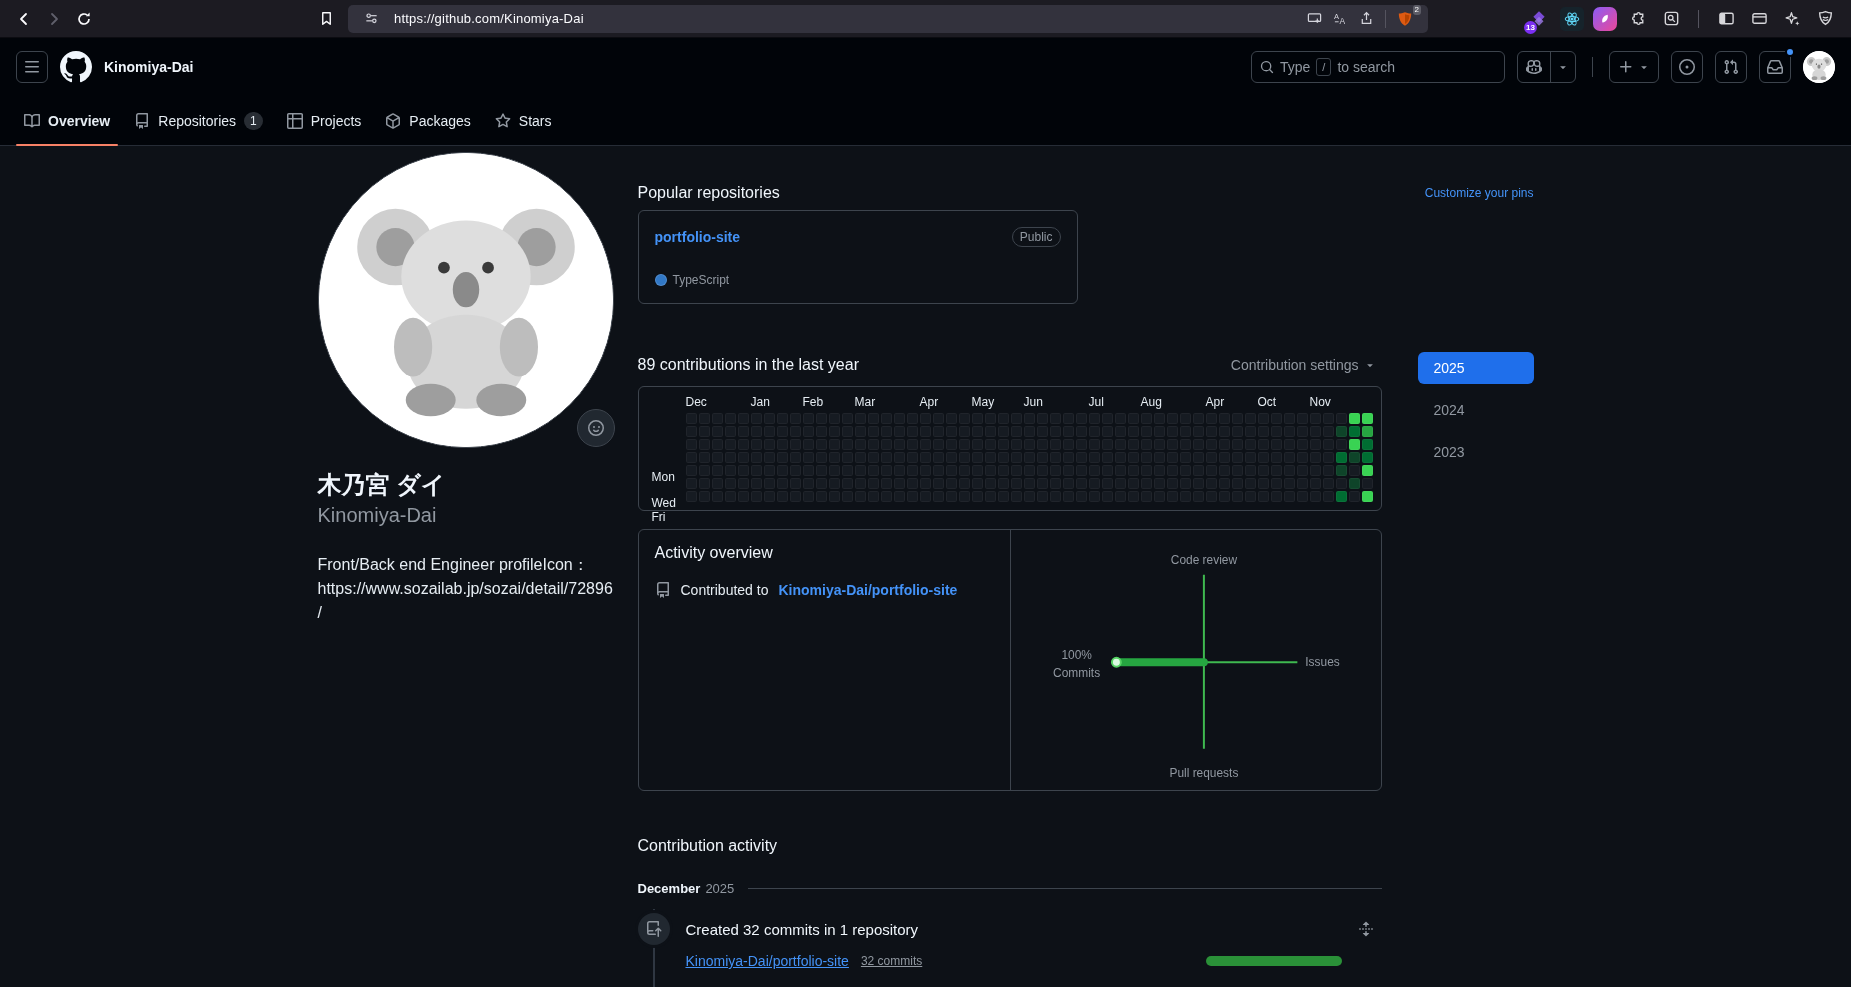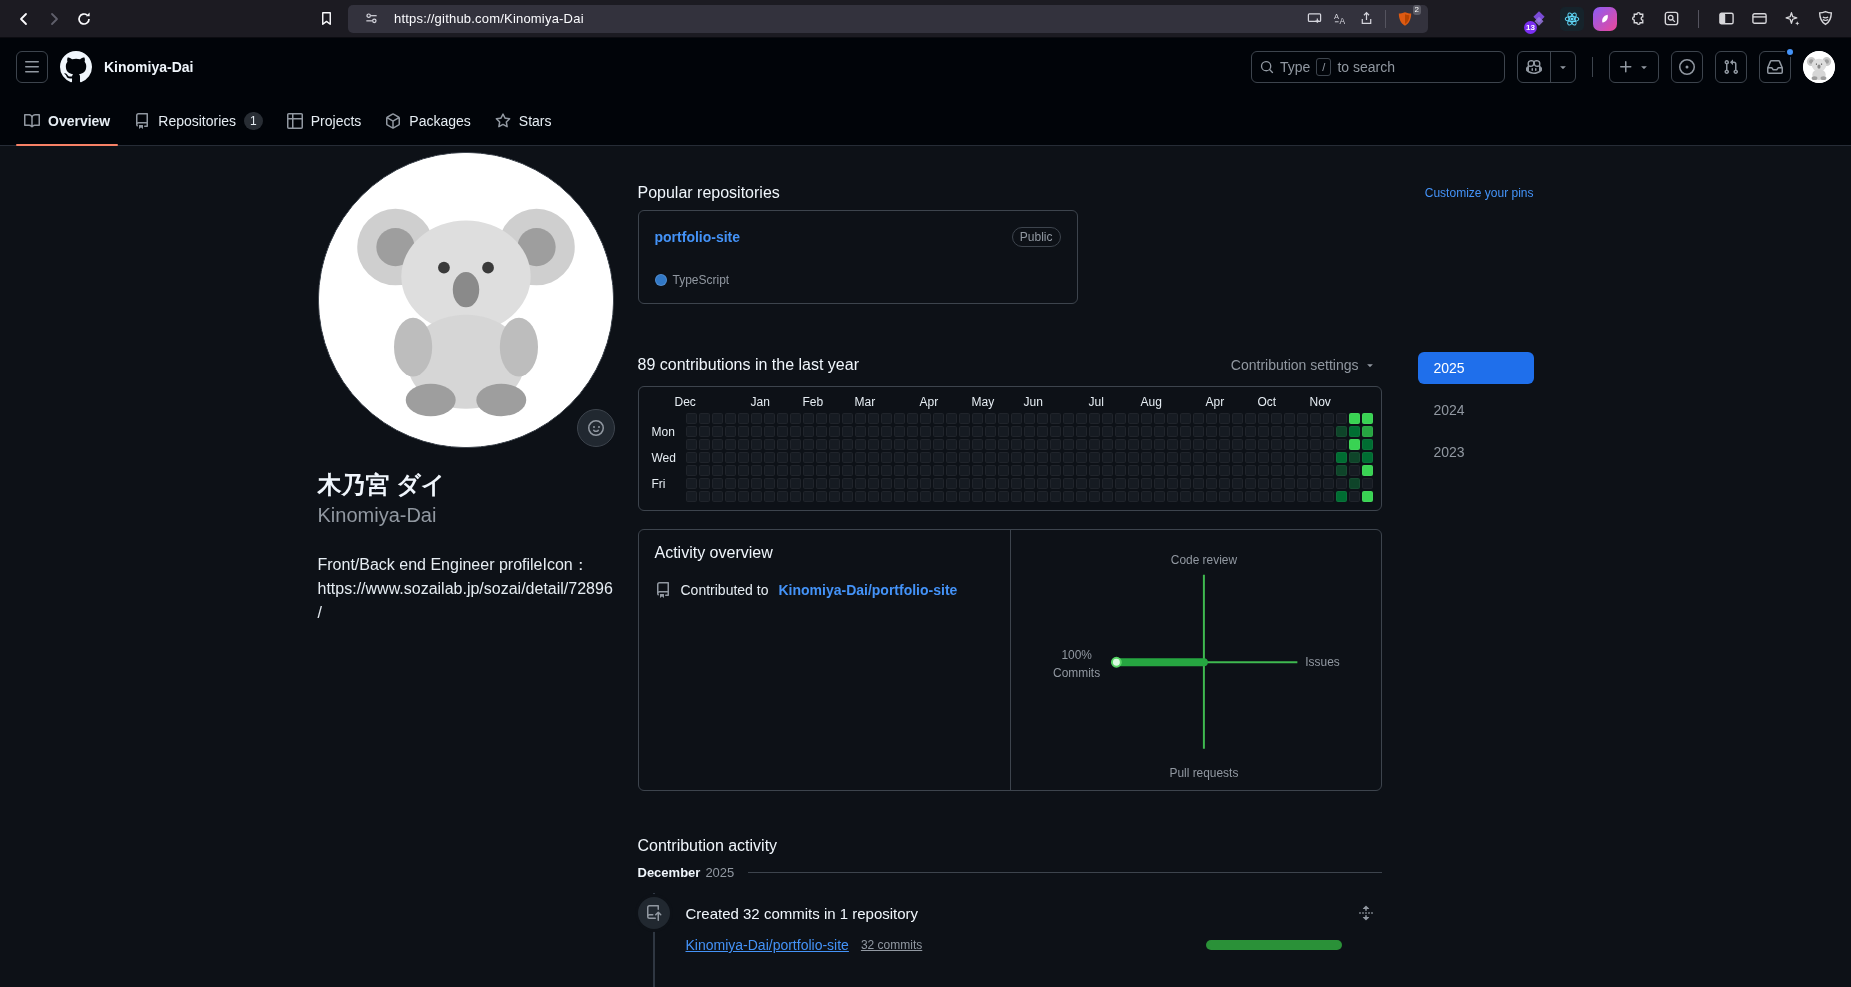--- a/index.html
+++ b/index.html
@@ -76,21 +76,21 @@
 
   
   .contrib-flex{display:flex;margin-top:48px;}
   .contrib-left{width:744px;flex:none;}
   .year-rail{margin-left:36px;flex:1;}
   .contrib-head{display:flex;align-items:center;justify-content:space-between;height:26px;}
   .settings-btn{display:flex;align-items:center;gap:5px;font-size:14px;color:#9198a1;background:none;border:none;}
   .graph-card{margin-top:8px;border:1px solid #3d444d;border-radius:6px;padding:8px 12px 8px 13px;}
   .months{position:relative;height:15px;font-size:12px;color:#e6edf3;}
   .mlabel{position:absolute;top:0;}
-  .grid-row{display:flex;margin-top:3px;}
+  .grid-row{display:flex;margin-top:3px;align-items:center;}
   .day-col{width:34px;position:relative;font-size:12px;color:#e6edf3;flex:none;}
   .dlabel{position:absolute;left:0;}
   .hmap{display:grid;grid-template-rows:repeat(7,11px);grid-auto-flow:column;grid-auto-columns:11px;gap:2px;}
   .hcell{width:11px;height:11px;border-radius:2px;box-shadow:inset 0 0 0 1px rgba(255,255,255,.045);}
   .graph-footer{display:flex;align-items:center;justify-content:space-between;margin-top:8px;padding-left:25px;font-size:12px;color:#9198a1;}
   .legend{display:flex;align-items:center;gap:3px;font-size:11px;color:#9198a1;}
   .lsq{width:11px;height:11px;border-radius:2px;display:inline-block;box-shadow:inset 0 0 0 1px rgba(255,255,255,.045);}
 
   .year-btn{display:block;width:116px;text-align:left;padding:8px 16px;font-size:14px;border-radius:6px;border:none;background:none;color:#9198a1;margin-top:10px;}
   .year-btn.sel{background:#1f6feb;color:#fff;margin-top:0;}
@@ -100,21 +100,21 @@
   .act-left{width:374px;padding:14px 16px;border-right:1px solid #3d444d;}
   .contributed-row{margin-top:20px;display:flex;align-items:center;gap:10px;font-size:14px;color:#e6edf3;}
   .contributed-row .ricon{color:#9198a1;display:flex;}
   .repo-link{color:#4493f8;font-weight:600;text-decoration:none;}
   .act-right{width:372px;position:relative;}
   .compass{position:absolute;inset:0;}
   .compass text{fill:#9198a1;font-size:12px;font-family:"Liberation Sans",sans-serif;}
 
   
   .tl-heading{margin:46px 0 0;font-size:16px;font-weight:400;color:#f0f6fc;}
-  .timeline{position:relative;margin-top:8px;}
+  .timeline{position:relative;margin-top:24px;}
   .timeline::before{content:'';position:absolute;left:15px;top:30px;width:2px;height:400px;background:#2f3742;}
   .month-row{display:flex;align-items:center;font-size:13px;height:18px;}
   .month-row b{color:#f0f6fc;font-weight:700;}
   .month-row .yr{color:#9198a1;margin-left:5px;}
   .month-row .mr-line{flex:1;height:1px;background:#3d444d;margin-left:14px;}
   .event{margin-top:16px;display:flex;align-items:center;position:relative;}
   .ev-icon{width:32px;height:32px;border-radius:50%;background:#212830;color:#9198a1;display:flex;align-items:center;justify-content:center;flex:none;box-shadow:0 0 0 3px #0d1117;}
   .ev-title{margin-left:16px;font-size:15px;color:#f0f6fc;}
   .unfold-btn{margin-left:auto;margin-right:2px;color:#9198a1;background:none;border:none;display:flex;}
   .ev-sub{margin-top:8px;padding-left:48px;display:flex;align-items:center;}
@@ -434,38 +434,38 @@
             <button class="settings-btn">
               <span>Contribution settings</span>
               <svg width="12" height="12" viewBox="0 0 16 16" fill="currentColor">
                   <path d="m4.427 7.427 3.396 3.396a.25.25 0 0 0 .354 0l3.396-3.396A.25.25 0 0 0 11.396 7H4.604a.25.25 0 0 0-.177.427Z"></path>
                 </svg>
             </button>
           </div>
 
           <div class="graph-card">
             <div class="months" id="months">
-                <span class="mlabel" style="left: 23px;">Dec</span>
+                <span class="mlabel" style="left: 34px;">Dec</span>
                 <span class="mlabel" style="left: 99px;">Jan</span>
                 <span class="mlabel" style="left: 151px;">Feb</span>
                 <span class="mlabel" style="left: 203px;">Mar</span>
                 <span class="mlabel" style="left: 268px;">Apr</span>
                 <span class="mlabel" style="left: 320px;">May</span>
                 <span class="mlabel" style="left: 372px;">Jun</span>
                 <span class="mlabel" style="left: 437px;">Jul</span>
                 <span class="mlabel" style="left: 489px;">Aug</span>
                 <span class="mlabel" style="left: 554px;">Apr</span>
                 <span class="mlabel" style="left: 606px;">Oct</span>
                 <span class="mlabel" style="left: 658px;">Nov</span>
               </div>
             <div class="grid-row">
               <div class="day-col" id="daycol">
                   <span class="dlabel" style="top: 12px;">Mon</span>
                   <span class="dlabel" style="top: 38px;">Wed</span>
-                  <span class="dlabel" style="top: 64px;">Fri</span>
+                  <span class="dlabel" style="top: 52px;">Fri</span>
                 </div>
               <div class="hmap" id="heatmap">
                   <div class="hcell" style="background: rgb(22, 27, 34);"></div>
                   <div class="hcell" style="background: rgb(22, 27, 34);"></div>
                   <div class="hcell" style="background: rgb(22, 27, 34);"></div>
                   <div class="hcell" style="background: rgb(22, 27, 34);"></div>
                   <div class="hcell" style="background: rgb(22, 27, 34);"></div>
                   <div class="hcell" style="background: rgb(22, 27, 34);"></div>
                   <div class="hcell" style="background: rgb(22, 27, 34);"></div>
                   <div class="hcell" style="background: rgb(22, 27, 34);"></div>

